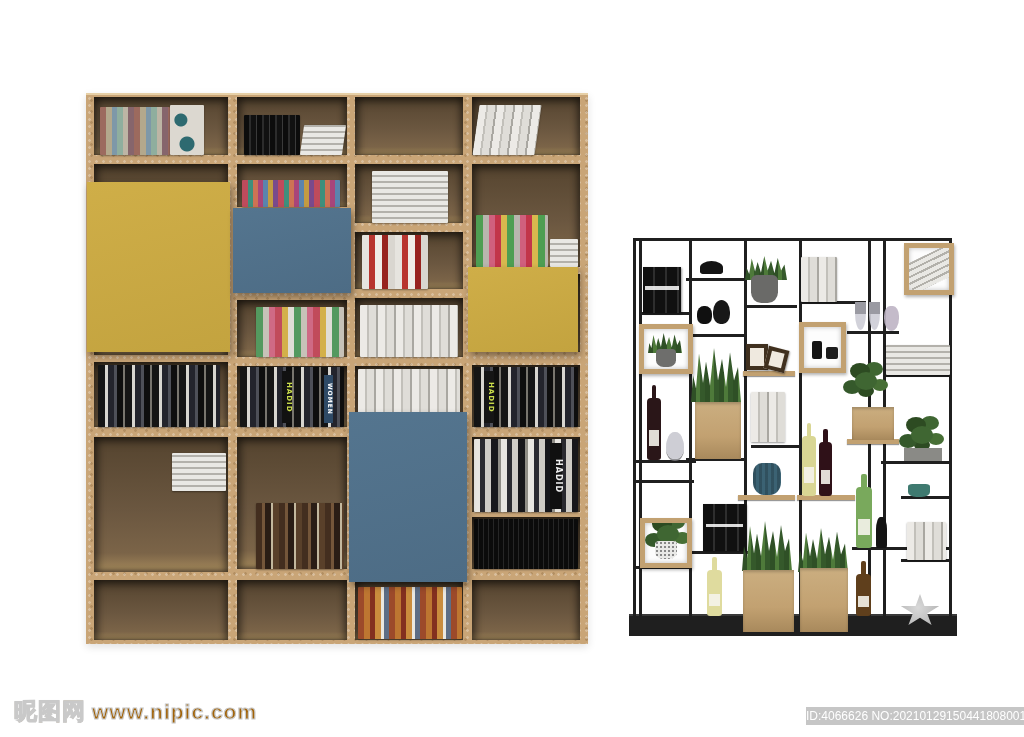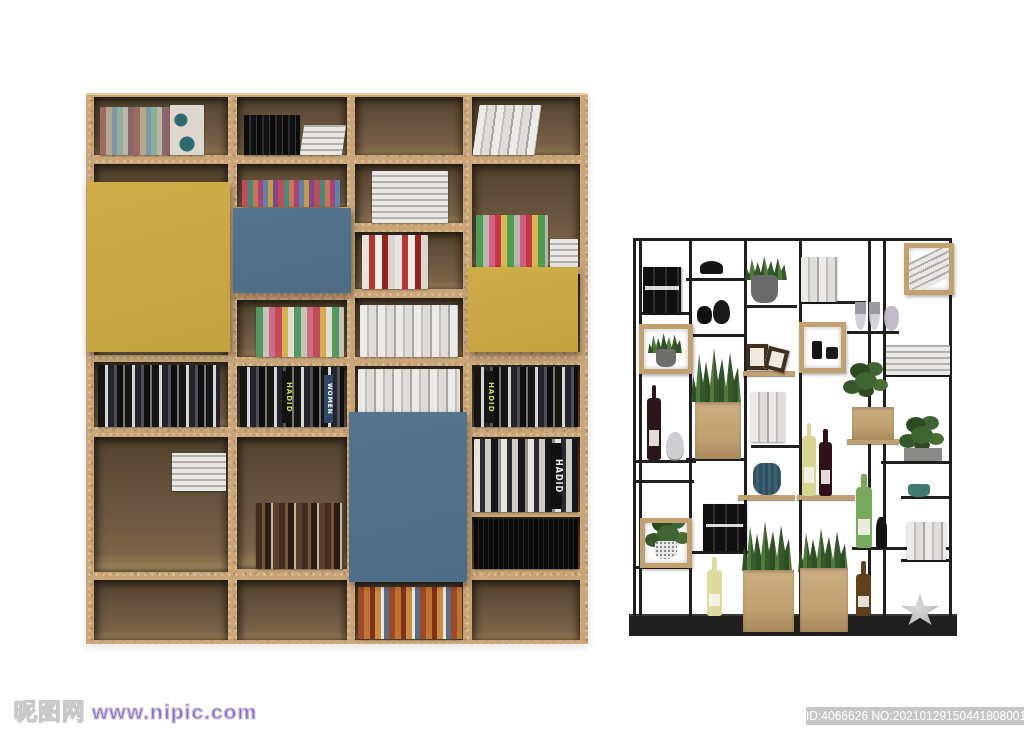--- a/index.html
+++ b/index.html
@@ -53,21 +53,21 @@
   .bottle{border-radius:4px 4px 3px 3px;}
   .bottle::before{content:"";position:absolute;left:33%;width:34%;height:14px;top:-13px;background:inherit;border-radius:2px 2px 0 0;}
   .bottle::after{content:"";position:absolute;left:14%;right:14%;top:52%;height:26%;background:rgba(245,243,235,.9);}
   .goblet{background:rgba(198,198,206,.85);border-radius:45% 45% 48% 48%/58% 58% 42% 42%;box-shadow:0 2px 0 rgba(120,120,125,.8);}
   .glass-inv{background:linear-gradient(180deg,#9a9aa2 0 12px,rgba(205,205,214,.9) 12px);border-radius:0 0 50% 50%/0 0 60% 60%;width:11px;}
   .pot{border-radius:20% 20% 38% 38%;}
   .frame{background:#efe9df;border:4px solid #40301f;box-shadow:1px 1px 2px rgba(0,0,0,.4);}
   .star{background:radial-gradient(circle at 45% 40%,#d9d9d9,#a9a9a9);
     clip-path:polygon(50% 0%,61% 35%,98% 35%,68% 57%,79% 91%,50% 70%,21% 91%,32% 57%,2% 35%,39% 35%);}
   
-  .wm{left:14px;top:696px;font-size:23px;font-weight:800;color:#8b5cf6;letter-spacing:1px;
+  .wm{left:14px;top:696px;font-size:23px;font-weight:800;color:#a16207;letter-spacing:1px;
     -webkit-text-stroke:1.2px var(--watermark-stroke,#c9c9c9);text-shadow:0 0 1px #d5d5d5;white-space:nowrap;}
   .wm .url{font-size:21px;margin-left:6px;}
   .id-badge{left:806px;top:707px;width:218px;height:18px;background:var(--id-badge-bg,#c6c6c6);
     color:var(--id-badge-text,#fff);font-size:12px;line-height:18px;text-align:center;white-space:nowrap;}
 </style>
 </head>
 <body>
 
 <div class="abs bookshelf">
 

